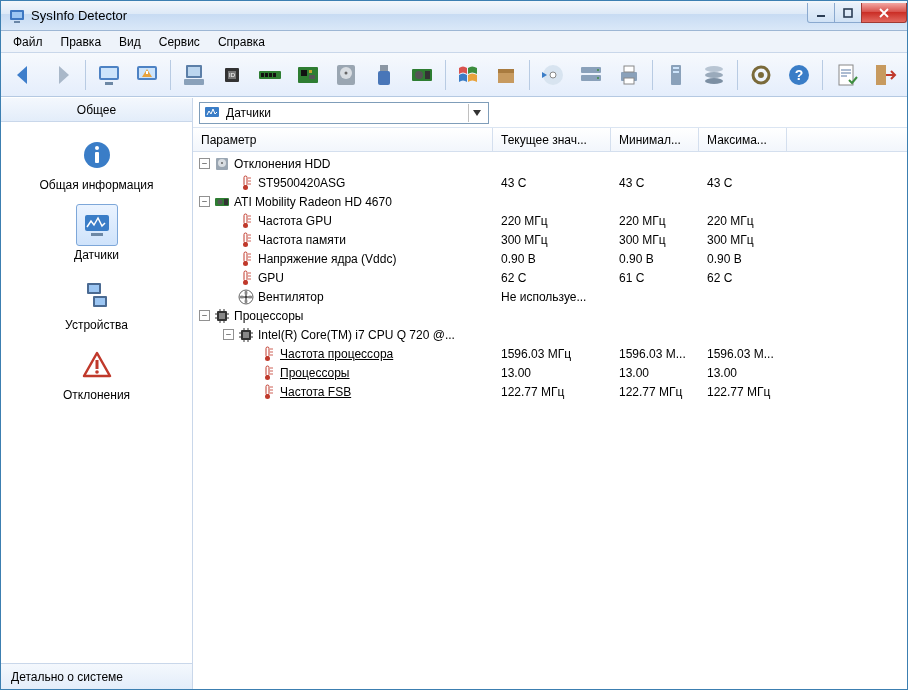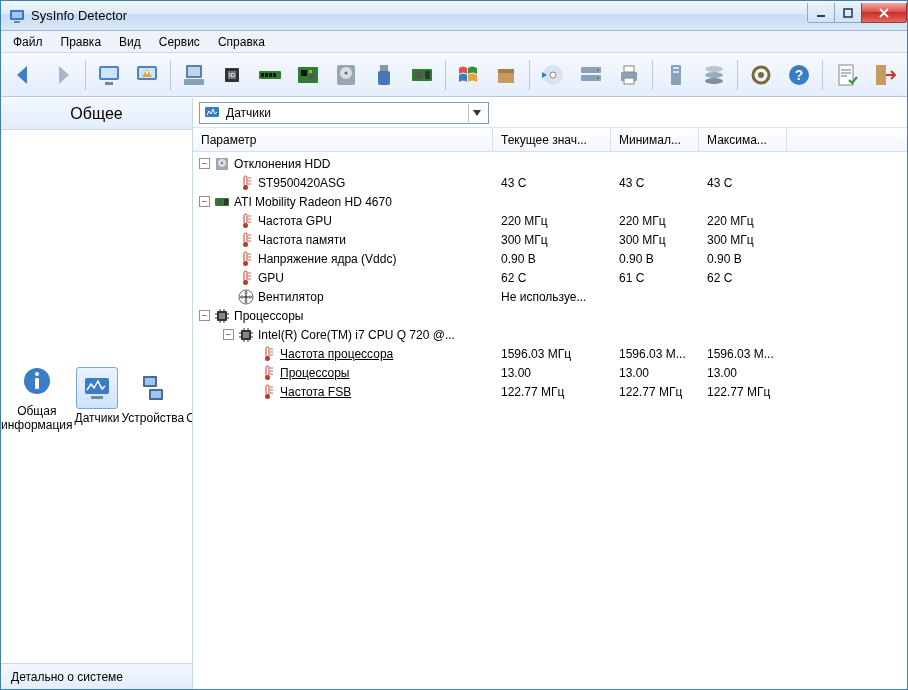--- a/index.html
+++ b/index.html
@@ -22,22 +22,22 @@
 
 
 .toolbar { height: 44px; background: linear-gradient(#f6f9fd,#e5eefc); border-bottom: 1px solid #b5c9e2; display: flex; align-items: center; padding: 0 6px; gap: 4px; }
 .tb-btn { width: 36px; height: 36px; display: flex; align-items: center; justify-content: center; border-radius: 3px; cursor: pointer; position: relative; }
 .tb-btn svg { width: 26px; height: 26px; }
 .tb-sep { width: 1px; height: 30px; background: #b8cbe3; margin: 0 2px; }
 
 
 .body { flex: 1; display: flex; overflow: hidden; border-top: 1px solid #fff; }
 .sidebar { width: 192px; border-right: 1px solid #c9d7ea; background: #fff; display: flex; flex-direction: column; }
-.sidebar-header { height: 32px; background: linear-gradient(#f4f8fd,#e3edfa); border-bottom: 1px solid #c9d7ea; display: flex; align-items: center; justify-content: center; font-size: 16px; }
-.sidebar-items { flex: 1; padding: 8px 0; display: flex; flex-direction: row; align-items: center; gap: 2px; overflow-y: auto; }
+.sidebar-header { height: 24px; background: linear-gradient(#f4f8fd,#e3edfa); border-bottom: 1px solid #c9d7ea; display: flex; align-items: center; justify-content: center; font-size: 12px; }
+.sidebar-items { flex: 1; padding: 8px 0; display: flex; flex-direction: column; align-items: center; gap: 2px; overflow-y: auto; }
 .nav-item { width: 100%; display: flex; flex-direction: column; align-items: center; padding: 4px 0 6px; cursor: pointer; }
 .nav-item.selected .nav-icon-wrap { background: linear-gradient(#eaf3ff,#cfe3fb); border: 1px solid #7da7d9; border-radius: 3px; }
 .nav-icon-wrap { width: 42px; height: 42px; display: flex; align-items: center; justify-content: center; border: 1px solid transparent; }
 .nav-item svg { width: 32px; height: 32px; }
 .nav-label { margin-top: 2px; text-align: center; }
 .sidebar-footer { }
 .sidebar-foot-btn { height: 26px; background: linear-gradient(#f4f8fd,#e3edfa); border-top: 1px solid #c9d7ea; display: flex; align-items: center; padding: 0 10px; cursor: pointer; }
 
 
 .main { flex: 1; display: flex; flex-direction: column; background: #fff; }

